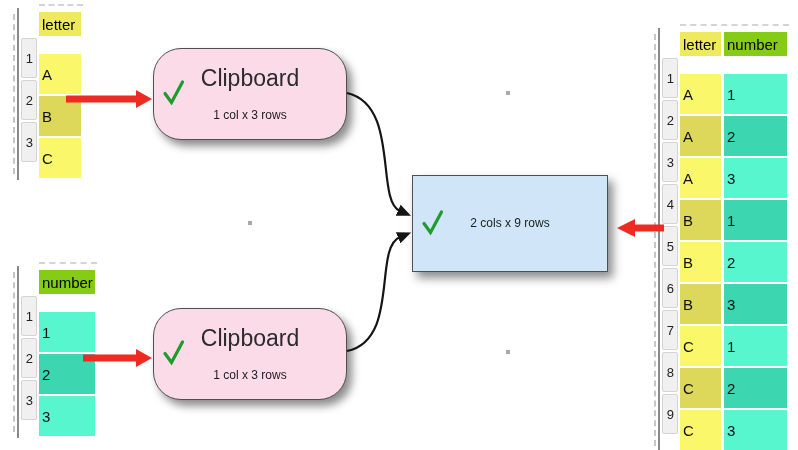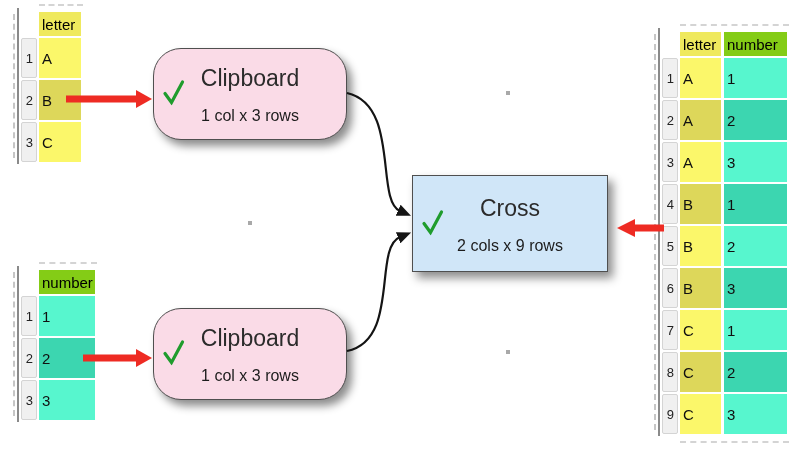--- a/index.html
+++ b/index.html
@@ -19,34 +19,34 @@
   .torn-top{position:absolute;top:-8px;left:18px;right:-2px;height:0;border-top:2px dashed #d4d4d4;}
   .torn-bottom{position:absolute;bottom:-7px;left:18px;right:-2px;height:0;border-top:2px dashed #d4d4d4;}
 
   .rnums{display:flex;flex-direction:column;width:16px;margin-top:26px;}
   .rnum{
     height:40px;margin-bottom:2px;background:#f0f0f0;border:1px solid #d4d4d4;border-radius:2px;
     box-sizing:border-box;font-size:13px;color:#222;
     display:flex;align-items:center;justify-content:flex-end;padding-right:3px;
   }
   .dcol{display:flex;flex-direction:column;margin-left:2px;}
-  .hcell{height:24px;margin-bottom:2px;font-size:15px;color:#000;display:flex;align-items:center;padding-left:3px;box-sizing:border-box;}
+  .hcell{height:24px;margin-bottom:18px;font-size:15px;color:#000;display:flex;align-items:center;padding-left:3px;box-sizing:border-box;}
   .dcell{height:40px;margin-bottom:2px;font-size:15px;color:#101010;display:flex;align-items:center;padding-left:3px;box-sizing:border-box;}
 
   .y-h{background:#efe95e;}  .y-odd{background:#fbf76a;}  .y-even{background:#ddd75a;}
   .t-h{background:#84cc16;}  .t-odd{background:#57f6ce;}  .t-even{background:#3cd6b0;}
 
   
   .node{
     position:absolute;z-index:2;border:1.4px solid #4f4f4f;box-sizing:border-box;
     display:flex;flex-direction:column;align-items:center;justify-content:center;gap:16px;
     box-shadow:5px 6px 9px rgba(0,0,0,0.45);
   }
   .node .title{font-size:23px;line-height:27px;color:#2b2b2b;}
-  .node .subtitle{font-size:16px;line-height:15px;color:#1c1c1c;}
+  .node .subtitle{font-size:12px;line-height:15px;color:#1c1c1c;}
   .node .check{position:absolute;left:8px;top:50%;transform:translateY(-50%);}
   .node-clipboard{left:153px;width:194px;height:92px;background:#fadbe7;border-radius:28px;}
   #node-clipboard-top{top:48px;}
   #node-clipboard-bottom{top:308px;}
   #node-cross{left:412px;top:175px;width:196px;height:97px;background:#d0e6f8;border-radius:0;}
 
   svg.overlay{position:absolute;left:0;top:0;z-index:3;pointer-events:none;}
 </style>
 </head>
 <body>
@@ -142,21 +142,20 @@
     <span class="title">Clipboard</span>
     <span class="subtitle">1 col x 3 rows</span>
   </div>
 
   <div class="node" id="node-cross">
     <span class="check">
       <svg width="23" height="27" viewBox="0 0 23 27">
           <path d="M3 15 L9.5 24 L20.5 3.5" fill="none" stroke="#1f9c2d" stroke-width="3.2" stroke-linecap="round"></path>
         </svg>
     </span>
-    <span class="title">Cross</span>
     <span class="subtitle">2 cols x 9 rows</span>
   </div>
 
   <svg class="overlay" width="798" height="450">
     <defs>
       <marker id="bh" markerUnits="userSpaceOnUse" markerWidth="14" markerHeight="12" refX="2" refY="6" orient="auto">
         <path d="M0,0 L14,6 L0,12 Z" fill="#141414"></path>
       </marker>
     </defs>
 

